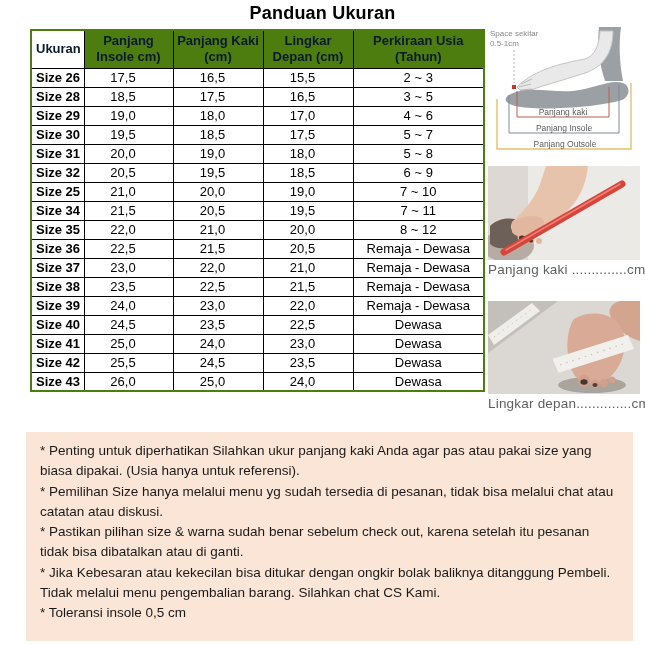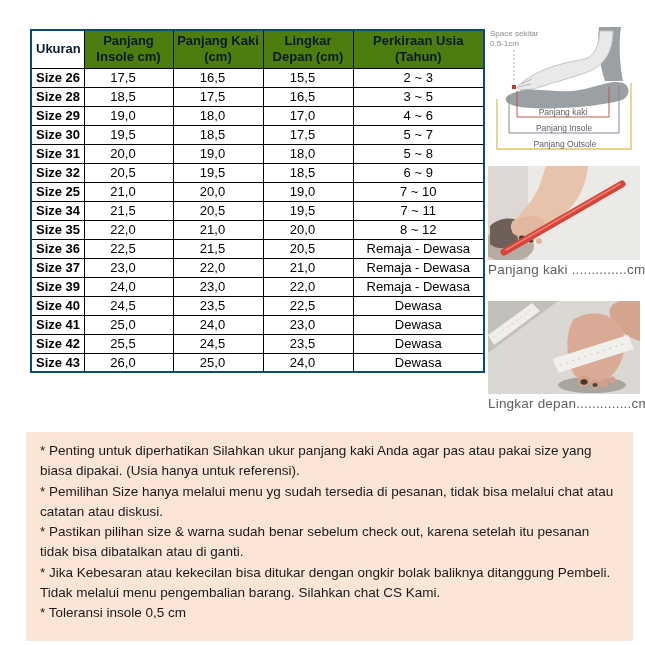--- a/index.html
+++ b/index.html
@@ -4,21 +4,21 @@
 <style>
   * { margin:0; padding:0; box-sizing:border-box; }
   html,body { width:645px; height:645px; background:#ffffff;
     font-family:"Liberation Sans", sans-serif; color:#000; }
   .page { position:relative; width:645px; height:645px; background:#fff; overflow:hidden; }
 
   .title { position:absolute; top:3px; left:0; width:645px; text-align:center;
     font-size:18px; font-weight:bold; letter-spacing:0.2px; }
 
   table.size-table { position:absolute; left:30px; top:29px; width:453px;
-    border-collapse:collapse; table-layout:fixed; border:2px solid #0c4a6e; }
+    border-collapse:collapse; table-layout:fixed; border:2px solid #4d7c0f; }
   .size-table th, .size-table td { border:1px solid #000; font-size:13px; overflow:hidden; }
   .size-table th { height:38px; font-weight:bold; text-align:center; line-height:16px;
     background:#4d7c0f; color:#0c1a2e; }
   .size-table th.col-ukuran { background:#ffffff; text-align:left; padding-left:4px; }
   .size-table td { height:19px; padding:0; }
   .size-table td.c-size { font-weight:bold; text-align:left; padding-left:4px; }
   .size-table td.c-num { text-align:center; padding-right:11px; }
   .size-table td.c-age { text-align:center; }
   col.w0{width:53px} col.w1{width:89px} col.w2{width:90px} col.w3{width:90px} col.w4{width:131px}
 
@@ -31,20 +31,21 @@
 
   .notes { position:absolute; left:26px; top:432px; width:607px; min-height:190px;
     background:#fbe5d6; padding:9px 12px 18px 14px; }
   .notes p { font-size:13.5px; line-height:1.5; color:#1a1a1a; }
 </style>
 </head>
 <body>
 
 <div class="page">
 
+  <div class="title">Panduan Ukuran</div>
 
   <table class="size-table">
     <colgroup>
         <col class="w0">
         <col class="w1">
         <col class="w2">
         <col class="w3">
         <col class="w4">
       </colgroup>
     <thead>
@@ -153,20 +154,27 @@
     </tr>
 
     <tr>
       <td class="c-size">Size 37</td>
       <td class="c-num">23,0</td>
       <td class="c-num">22,0</td>
       <td class="c-num">21,0</td>
       <td class="c-age">Remaja - Dewasa</td>
     </tr>
 
+    <tr>
+      <td class="c-size">Size 38</td>
+      <td class="c-num">23,5</td>
+      <td class="c-num">22,5</td>
+      <td class="c-num">21,5</td>
+      <td class="c-age">Remaja - Dewasa</td>
+    </tr>
 
     <tr>
       <td class="c-size">Size 39</td>
       <td class="c-num">24,0</td>
       <td class="c-num">23,0</td>
       <td class="c-num">22,0</td>
       <td class="c-age">Remaja - Dewasa</td>
     </tr>
 
     <tr>

